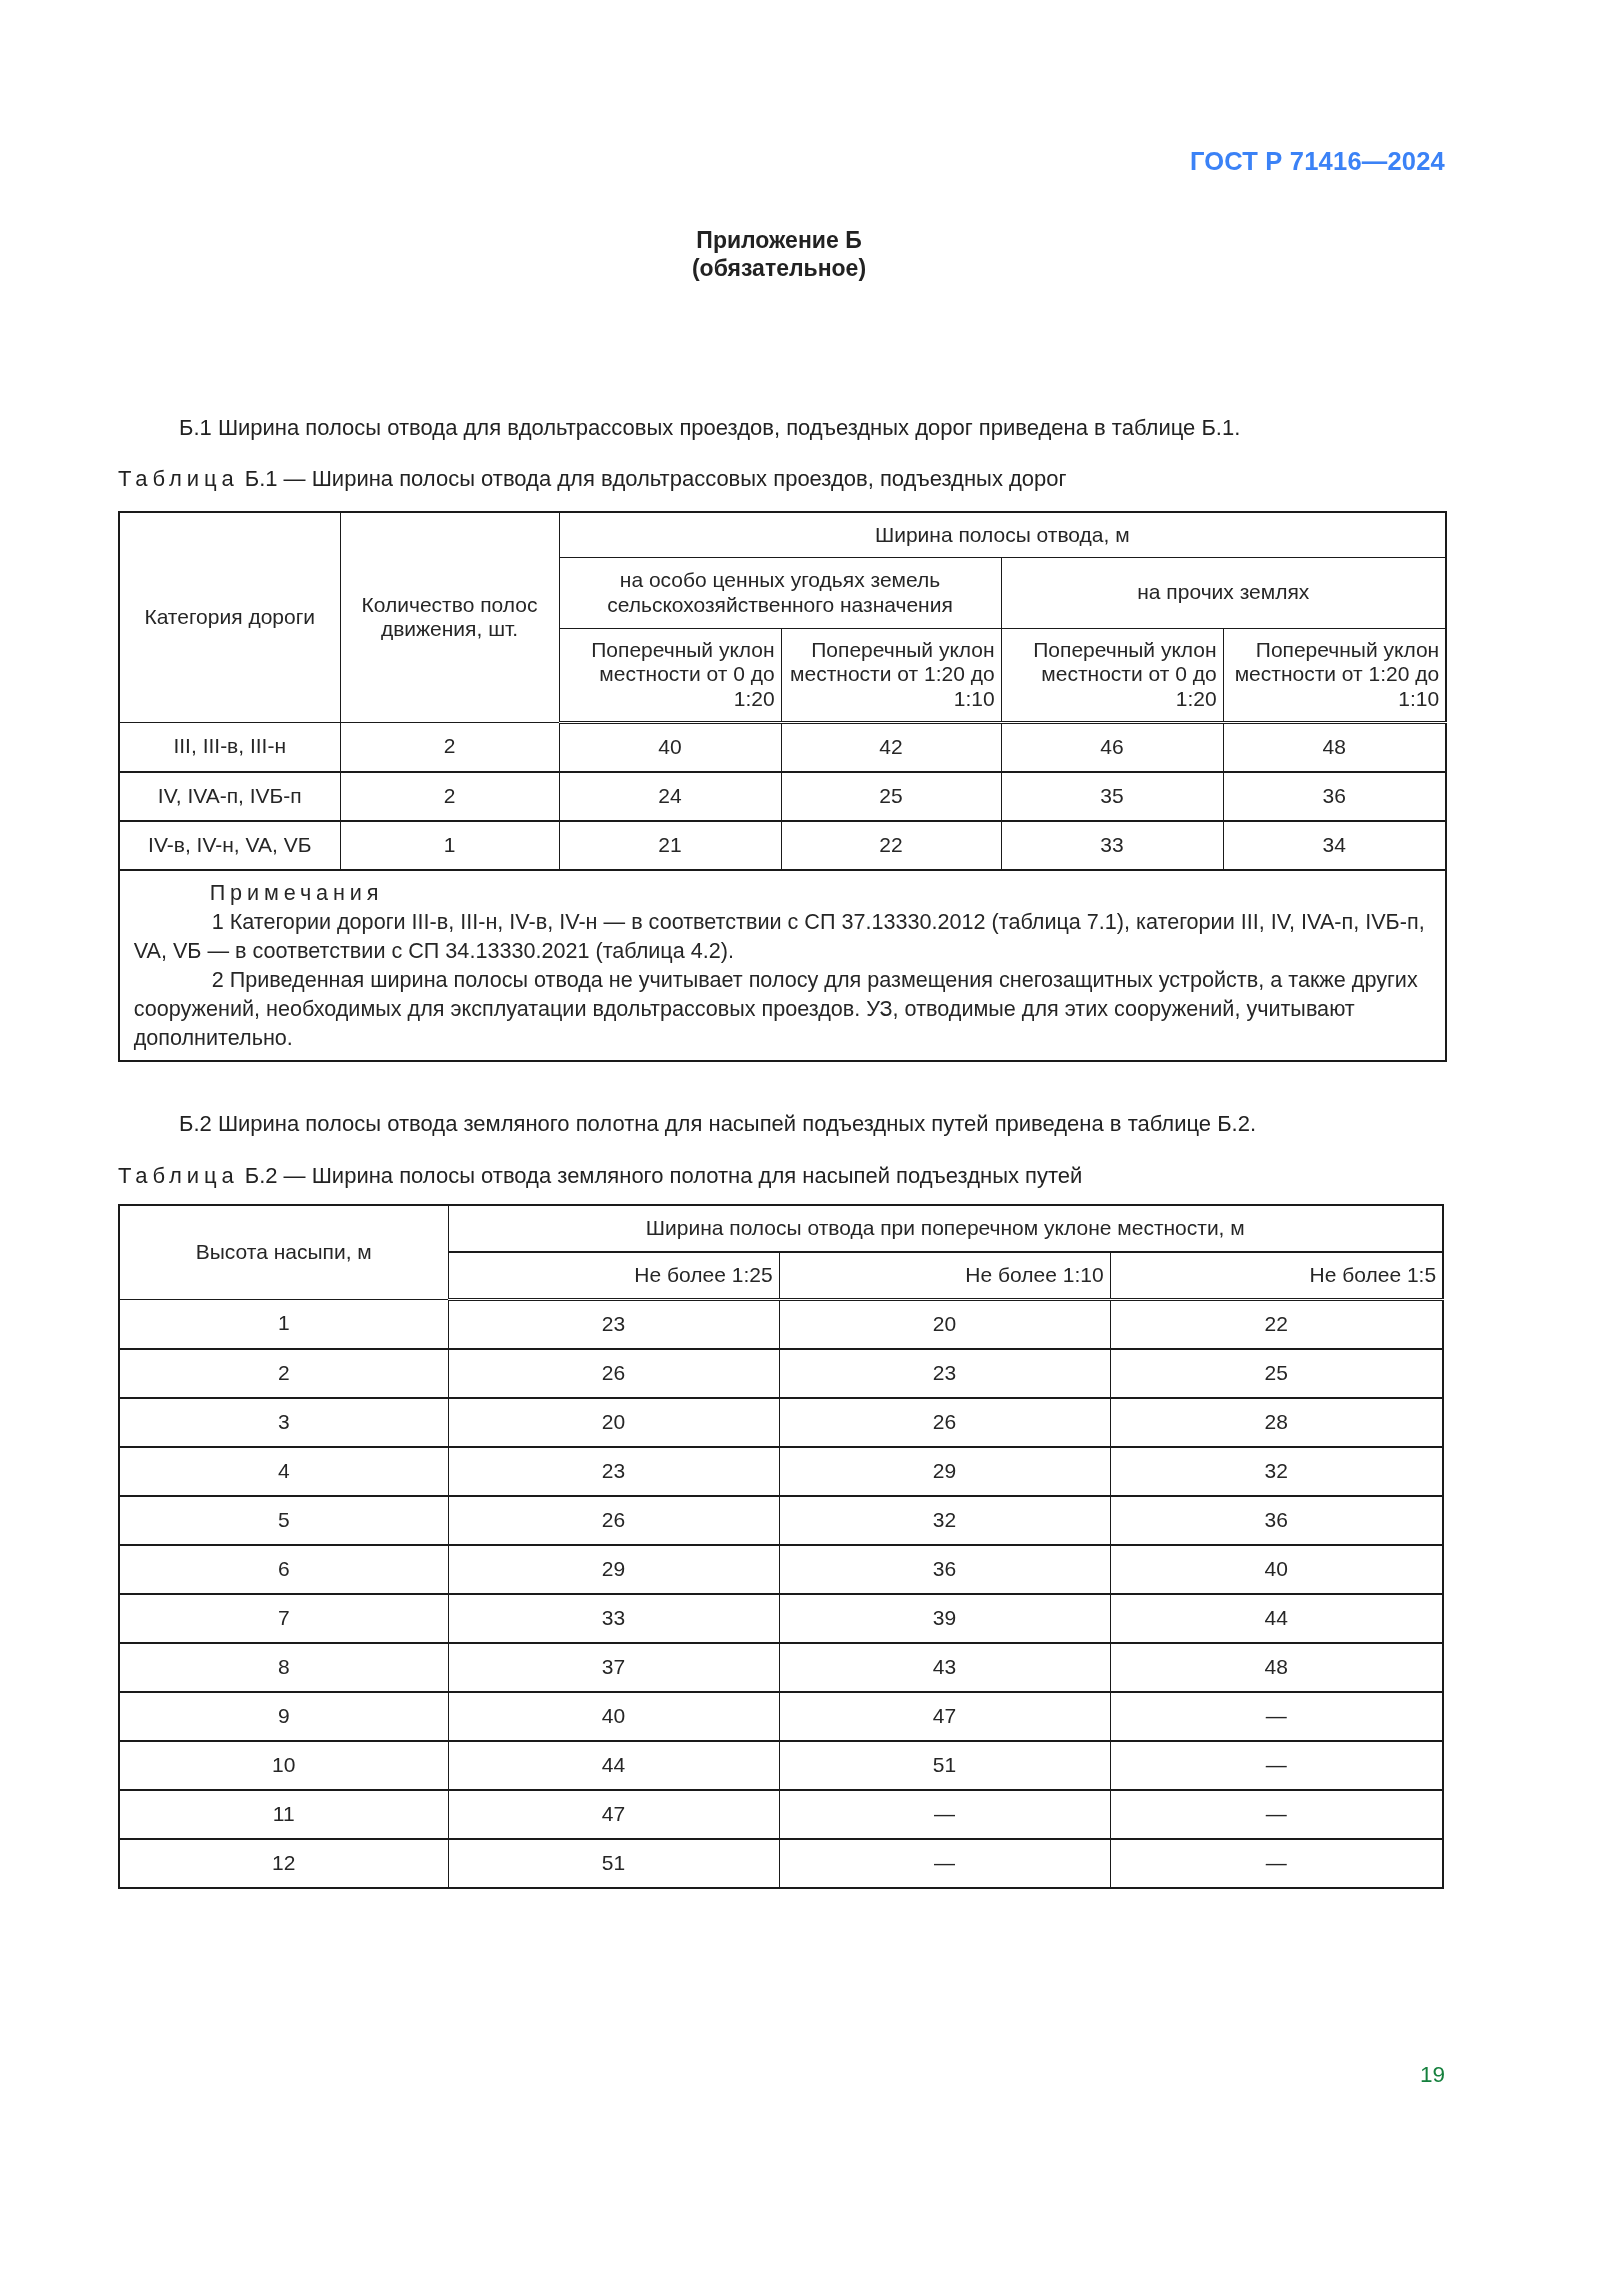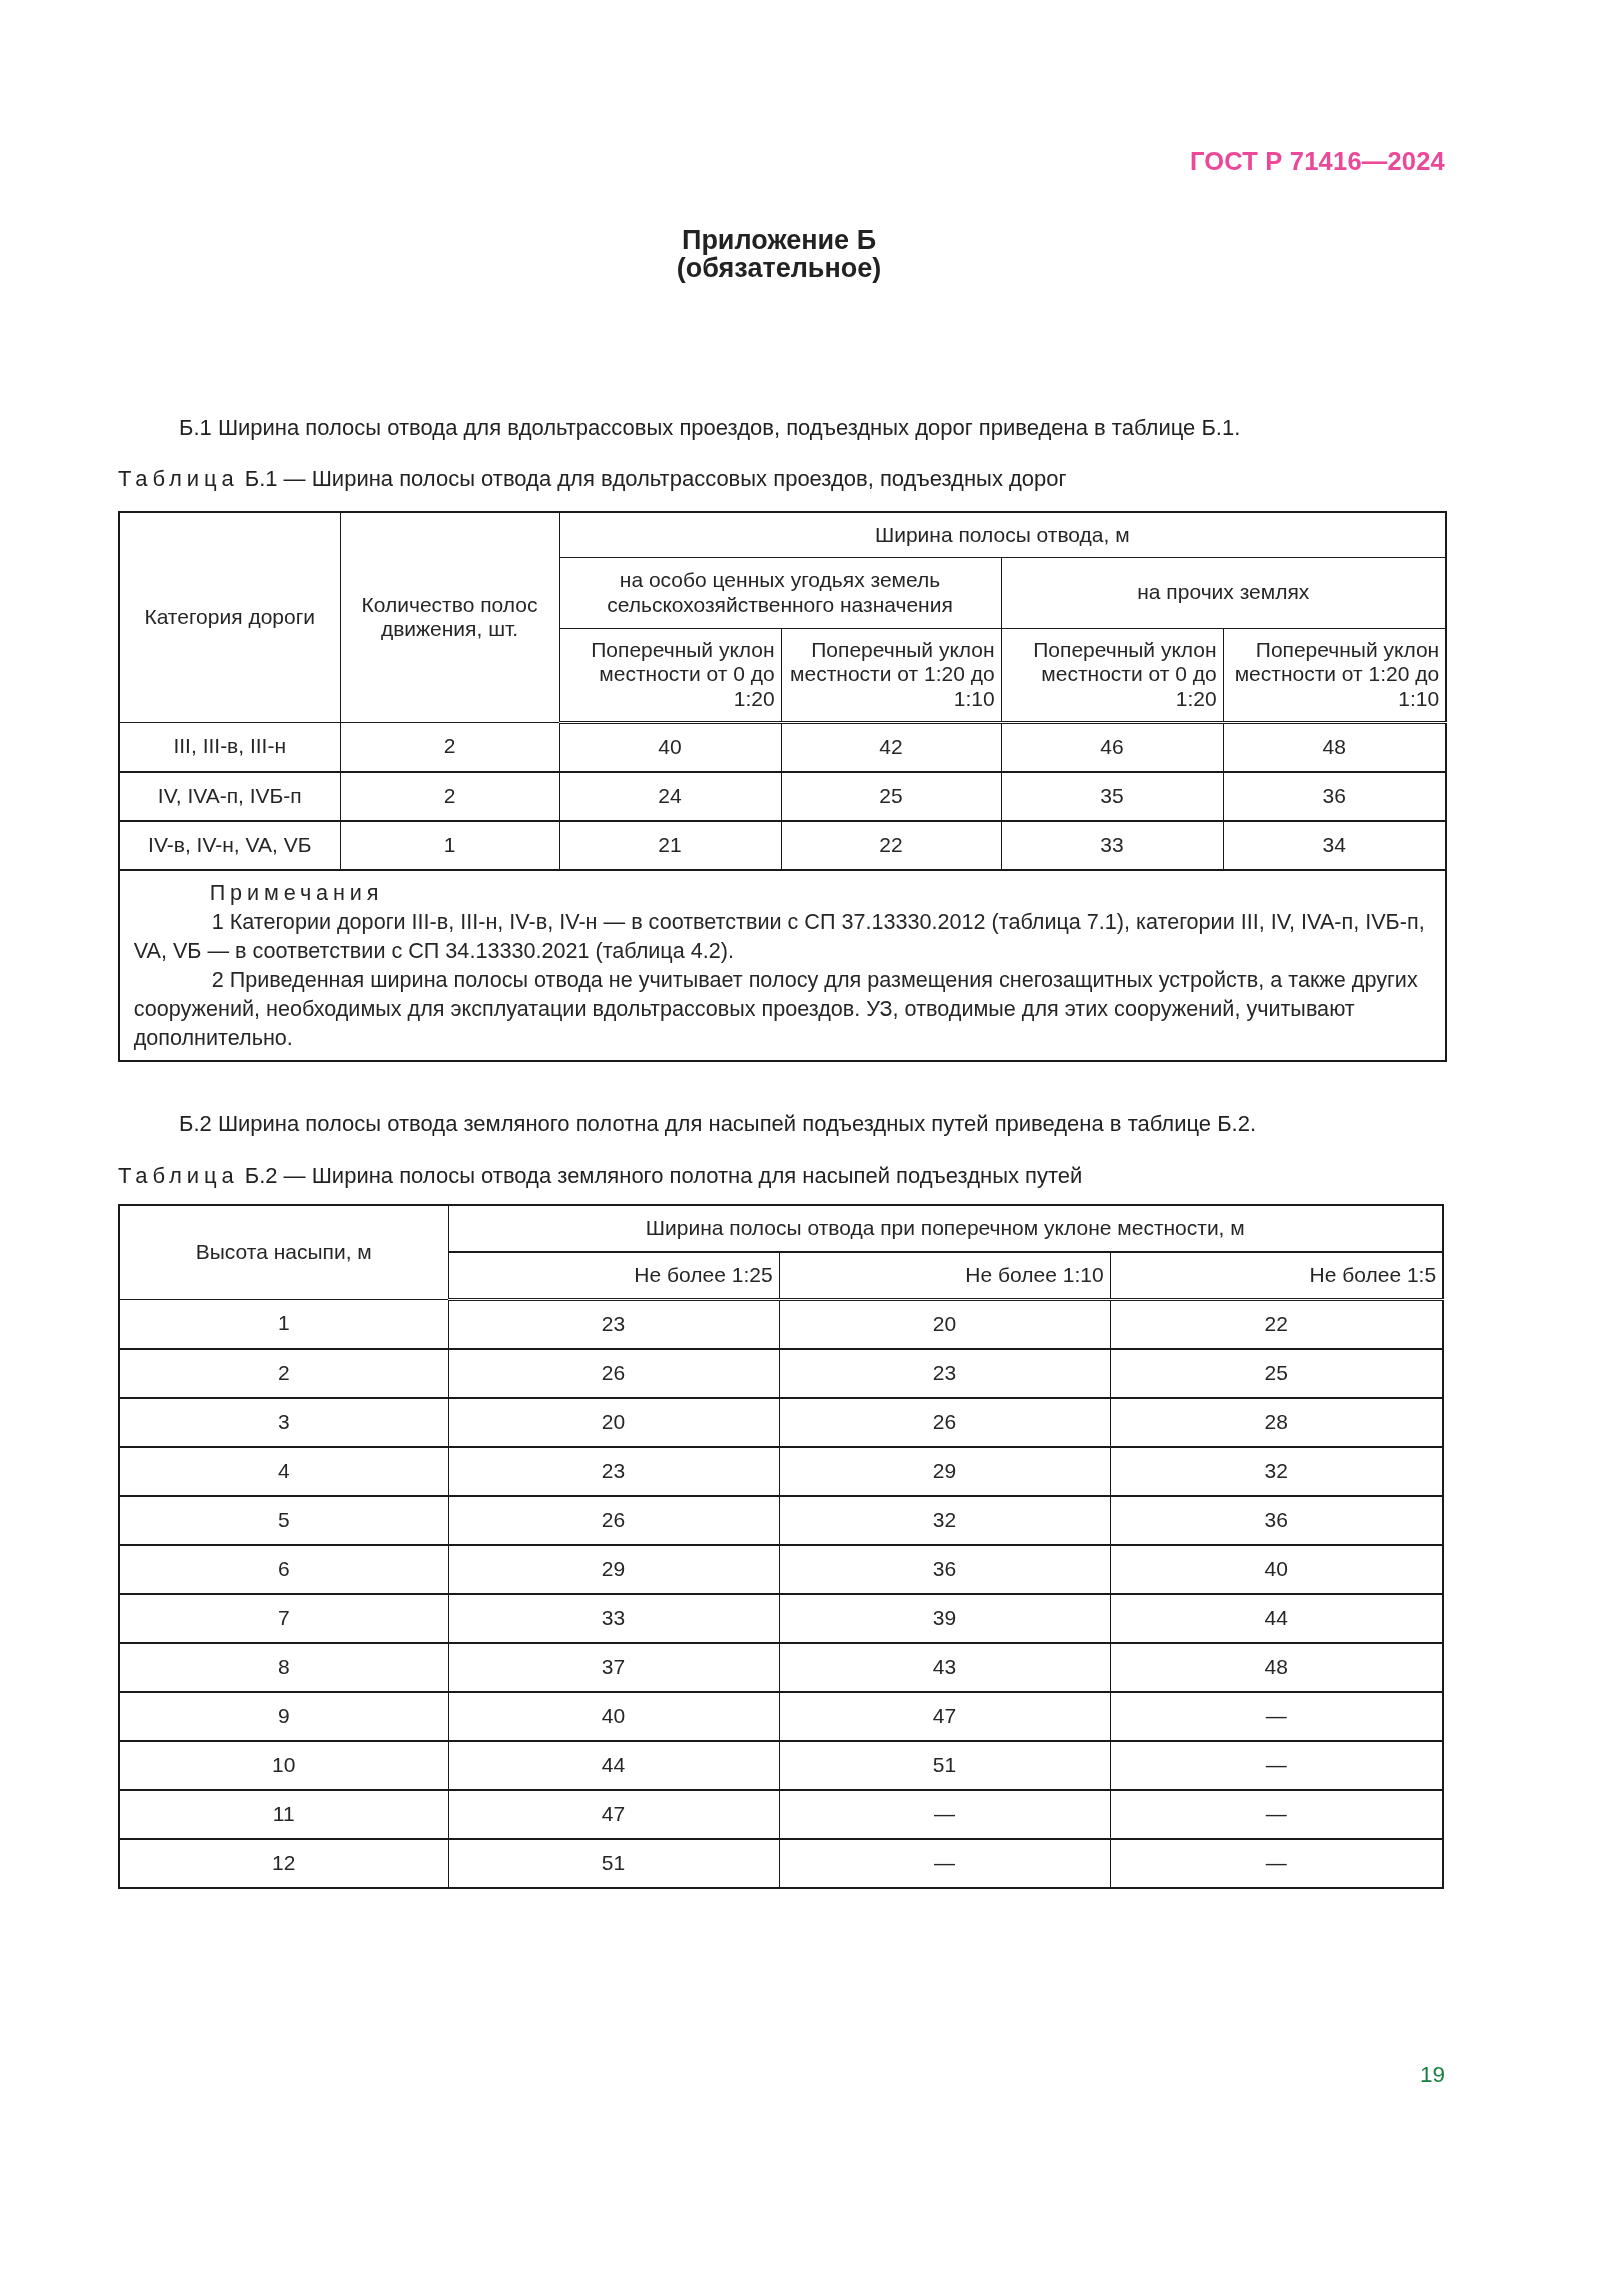--- a/index.html
+++ b/index.html
@@ -2,25 +2,25 @@
 <html><head>
 <meta charset="utf-8">
 <style>
   html, body { margin: 0; padding: 0; background: #ffffff; }
   body {
     width: 1621px; height: 2293px; position: relative; overflow: hidden;
     font-family: "Liberation Sans", sans-serif; color: #222222;
   }
   .doc-code {
     position: absolute; top: 147px; right: 176px;
-    font-size: 25.5px; font-weight: bold; color: #ec4899; letter-spacing: 0.2px;
+    font-size: 25.5px; font-weight: bold; color: #3b82f6; letter-spacing: 0.2px;
   }
   .appendix {
     position: absolute; top: 226px; left: 0; width: 1558px; text-align: center;
-    font-size: 27px; font-weight: bold; line-height: 28px;
+    font-size: 23px; font-weight: bold; line-height: 28px;
   }
   .title {
     position: absolute; top: 319px; left: 0; width: 1558px; text-align: center;
     font-size: 24px; font-weight: bold; line-height: 35px;
   }
   .para {
     position: absolute; left: 118px; width: 1323px;
     font-size: 22px; text-indent: 61px; line-height: 29px;
   }
   .caption {

